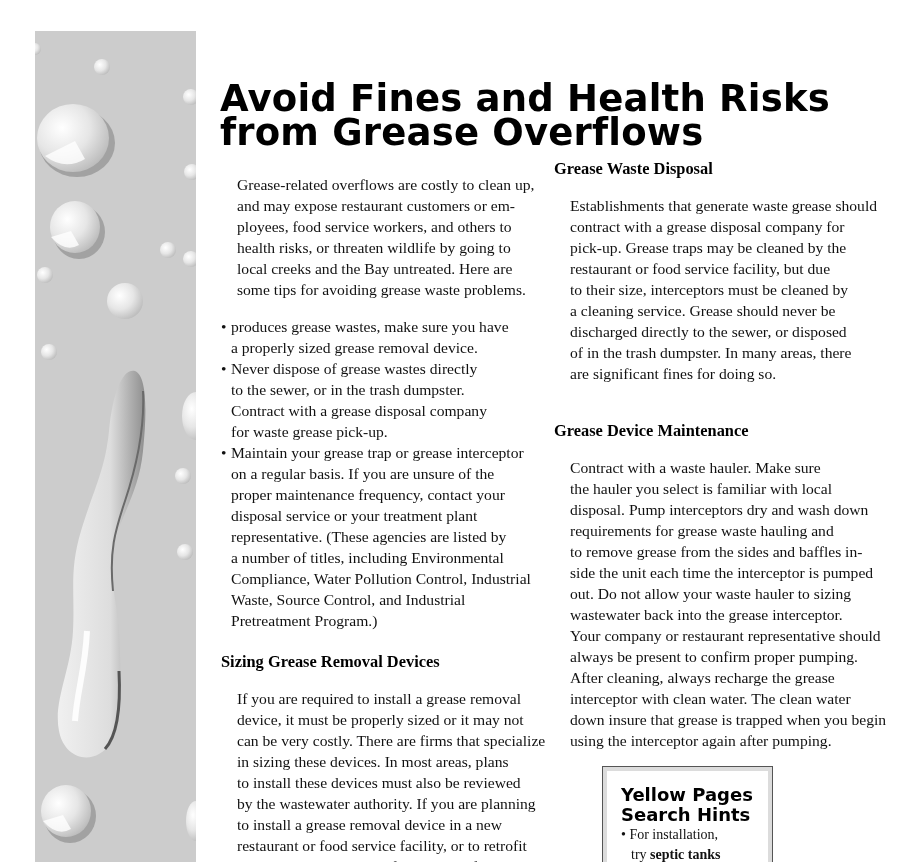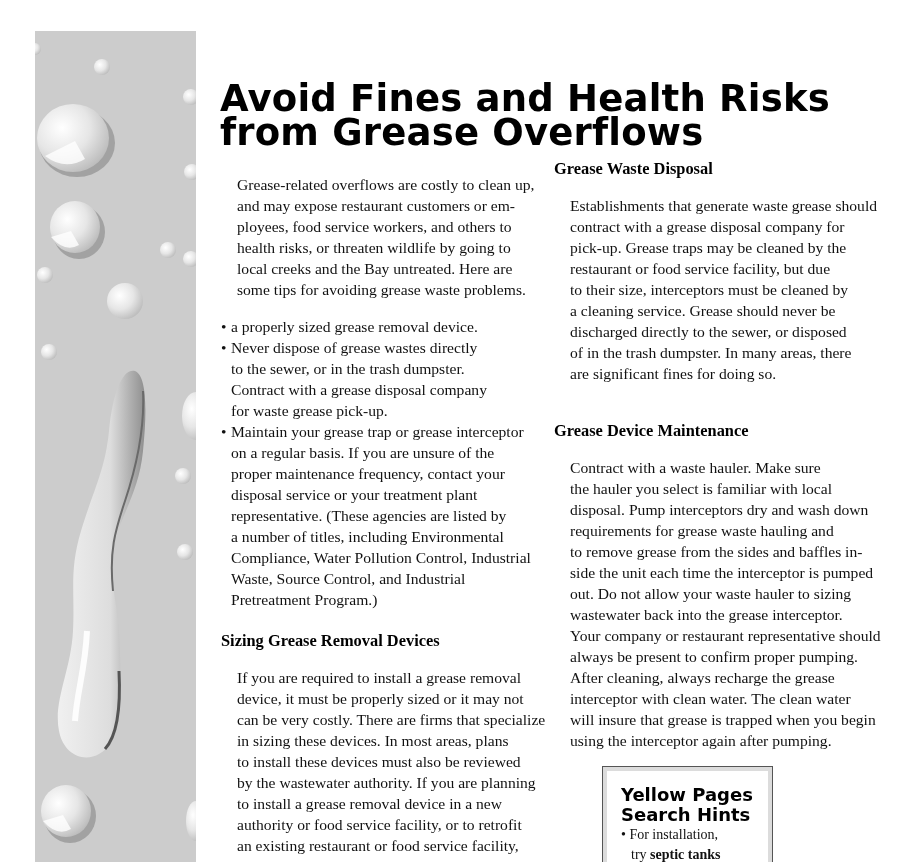--- a/index.html
+++ b/index.html
@@ -114,20 +114,21 @@
     <span class="line">Grease-related overflows are costly to clean up,</span>
     <span class="line">and may expose restaurant customers or em-</span>
     <span class="line">ployees, food service workers, and others to</span>
     <span class="line">health risks, or threaten wildlife by going to</span>
     <span class="line">local creeks and the Bay untreated. Here are</span>
     <span class="line">some tips for avoiding grease waste problems.</span>
   </p>
 
   <div class="bullet">
     <span class="dot">•</span>
+    <span class="line">produces grease wastes, make sure you have</span>
     <span class="line">a properly sized grease removal device.</span>
   </div>
   <div class="bullet">
     <span class="dot">•</span>
     <span class="line">Never dispose of grease wastes directly</span>
     <span class="line">to the sewer, or in the trash dumpster.</span>
     <span class="line">Contract with a grease disposal company</span>
     <span class="line">for waste grease pick-up.</span>
   </div>
   <div class="bullet">
@@ -146,21 +147,21 @@
   <div class="gap"></div>
   <h2>Sizing Grease Removal Devices</h2>
   <p>
     <span class="line">If you are required to install a grease removal</span>
     <span class="line">device, it must be properly sized or it may not</span>
     <span class="line">can be very costly. There are firms that specialize</span>
     <span class="line">in sizing these devices. In most areas, plans</span>
     <span class="line">to install these devices must also be reviewed</span>
     <span class="line">by the wastewater authority. If you are planning</span>
     <span class="line">to install a grease removal device in a new</span>
-    <span class="line">authority or food service facility, or to retrofit</span>
+    <span class="line">restaurant or food service facility, or to retrofit</span>
     <span class="line">an existing restaurant or food service facility,</span>
   </p>
 </div>
 
 <div class="col col-right">
   <h2>Grease Waste Disposal</h2>
   <p>
     <span class="line">Establishments that generate waste grease should</span>
     <span class="line">contract with a grease disposal company for</span>
     <span class="line">pick-up. Grease traps may be cleaned by the</span>
@@ -180,21 +181,21 @@
     <span class="line">disposal. Pump interceptors dry and wash down</span>
     <span class="line">requirements for grease waste hauling and</span>
     <span class="line">to remove grease from the sides and baffles in-</span>
     <span class="line">side the unit each time the interceptor is pumped</span>
     <span class="line">out. Do not allow your waste hauler to sizing</span>
     <span class="line">wastewater back into the grease interceptor.</span>
     <span class="line">Your company or restaurant representative should</span>
     <span class="line">always be present to confirm proper pumping.</span>
     <span class="line">After cleaning, always recharge the grease</span>
     <span class="line">interceptor with clean water. The clean water</span>
-    <span class="line">will insure that grease is trapped when you begin</span>
+    <span class="line">down insure that grease is trapped when you begin</span>
     <span class="line">using the interceptor again after pumping.</span>
   </p>
 </div>
 
 <div class="hint-box">
   <div class="hint-inner">
     <h3 class="hint-title">
       <span style="display:block">Yellow Pages</span>
       <span style="display:block">Search Hints</span>
     </h3>

